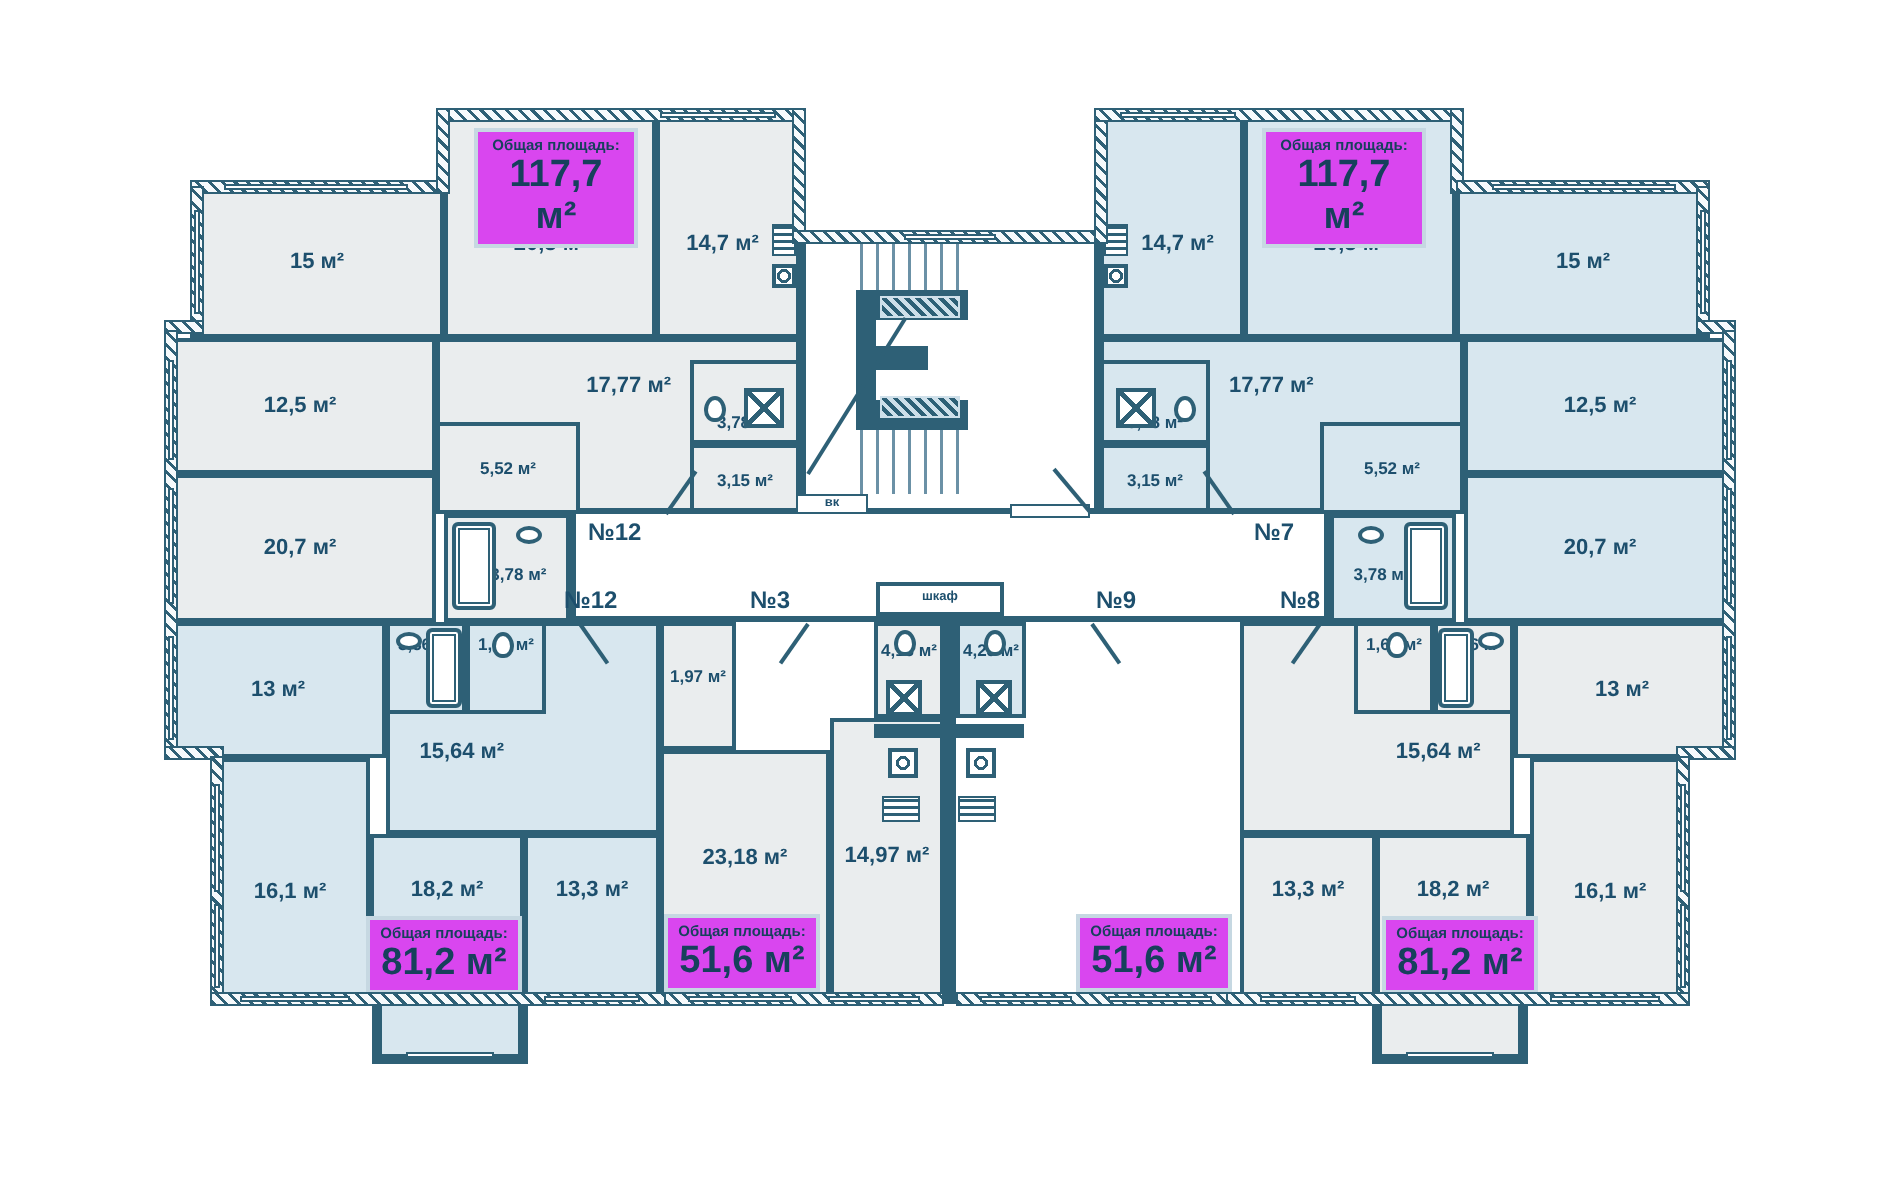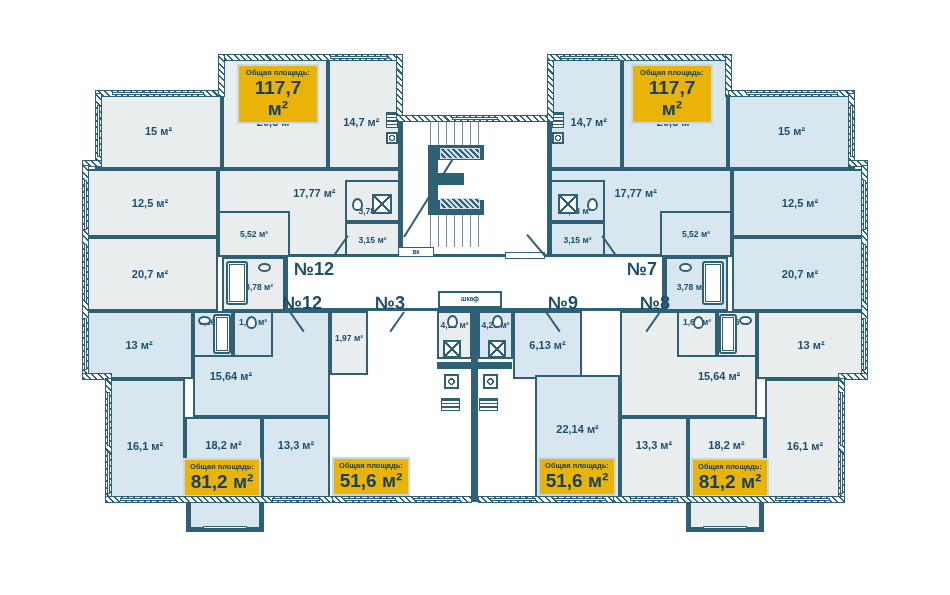--- a/index.html
+++ b/index.html
@@ -15,24 +15,24 @@
   .room{position:absolute;border:2px solid var(--wall);display:flex;align-items:center;justify-content:center;}
   .g{background:var(--gray);}
   .b{background:var(--blue);}
   .w{background:#fff;}
   .lbl{font-weight:bold;color:var(--txt);font-size:11px;white-space:nowrap;}
   .lbl.s{font-size:8.5px;}
   .abs{position:absolute;}
   .wall{position:absolute;background:var(--wall);}
   .hatch{position:absolute;background:repeating-linear-gradient(45deg,var(--wall) 0 1.5px,#f6fafc 1.5px 4.5px);border:1px solid var(--wall);}
   .win{position:absolute;background:#fff;border:1px solid var(--wall);}
-  .badge{position:absolute;background:#eab308;border:2px solid #c6d8e2;color:#17405c;text-align:center;padding:2px 4px;}
+  .badge{position:absolute;background:#d946ef;border:2px solid #c6d8e2;color:#17405c;text-align:center;padding:2px 4px;}
   .badge .t{display:block;font-size:7.5px;font-weight:bold;line-height:1.3;}
   .badge .v{display:block;font-size:19px;font-weight:bold;line-height:1.1;}
-  .apt-num{position:absolute;font-weight:bold;font-size:18px;color:var(--txt);white-space:nowrap;}
+  .apt-num{position:absolute;font-weight:bold;font-size:12px;color:var(--txt);white-space:nowrap;}
   .door{position:absolute;height:2px;background:var(--wall);transform-origin:left center;}
   .tub{position:absolute;background:#fff;border:2px solid var(--wall);border-radius:3px;box-shadow:inset 0 0 0 1px #fff,inset 0 0 0 2px var(--wall);}
   .wc{position:absolute;width:11px;height:13px;background:#fff;border:2px solid var(--wall);border-radius:50% 50% 45% 45%/55% 55% 45% 45%;}
   .sink{position:absolute;width:13px;height:9px;background:#fff;border:2px solid var(--wall);border-radius:50%;}
   .xbox{position:absolute;border:2px solid var(--wall);
     background:linear-gradient(45deg,transparent 44%,var(--wall) 44% 56%,transparent 56%),
                linear-gradient(-45deg,transparent 44%,var(--wall) 44% 56%,transparent 56%),#fff;}
   .washer{position:absolute;border:2px solid var(--wall);
     background:radial-gradient(circle,#fff 0 2px,var(--wall) 2px 3.5px,#fff 3.5px),#fff;}
   .meter{position:absolute;border:1px solid var(--wall);background:repeating-linear-gradient(0deg,#fff 0 2px,var(--wall) 2px 3.5px);}
@@ -142,33 +142,33 @@
     <span class="t">Общая площадь:</span>
     <span class="v">81,2 м²</span>
   </div>
 
   <div class="room g" style="left:330px;top:311px;width:38px;height:64px">
       <span class="lbl s" style="position:absolute;left:50%;top:42%;transform:translate(-50%,-50%)">1,97 м²</span>
     </div>
   <div class="room g" style="left:437px;top:311px;width:35px;height:48px">
       <span class="lbl s" style="position:absolute;left:50%;top:27%;transform:translate(-50%,-50%)">4,13 м²</span>
     </div>
+  <div class="room g" style="left:330px;top:375px;width:85px;height:127px">
+      <span class="lbl" style="position:absolute;left:50%;top:42%;transform:translate(-50%,-50%)">23,18 м²</span>
+    </div>
+  <div class="room g" style="left:415px;top:359px;width:57px;height:143px">
+      <span class="lbl" style="position:absolute;left:50%;top:48%;transform:translate(-50%,-50%)">14,97 м²</span>
+    </div>
   <div class="badge" style="left:332px;top:457px;width:78px">
     <span class="t">Общая площадь:</span>
     <span class="v">51,6 м²</span>
   </div>
 
-  <div class="room b" style="left:513px;top:311px;width:69px;height:68px">
-      <span class="lbl">6,13 м²</span>
-    </div>
   <div class="room b" style="left:478px;top:311px;width:35px;height:48px">
       <span class="lbl s" style="position:absolute;left:50%;top:27%;transform:translate(-50%,-50%)">4,25 м²</span>
-    </div>
-  <div class="room b" style="left:535px;top:375px;width:85px;height:127px">
-      <span class="lbl" style="position:absolute;left:50%;top:42%;transform:translate(-50%,-50%)">22,14 м²</span>
     </div>
   <div class="badge" style="left:538px;top:457px;width:78px">
     <span class="t">Общая площадь:</span>
     <span class="v">51,6 м²</span>
   </div>
 
   <div class="room g" style="left:620px;top:311px;width:137px;height:106px">
       <span class="lbl" style="position:absolute;left:73%;top:62%;transform:translate(-50%,-50%)">15,64 м²</span>
     </div>
   <div class="room g" style="left:757px;top:311px;width:108px;height:68px">

